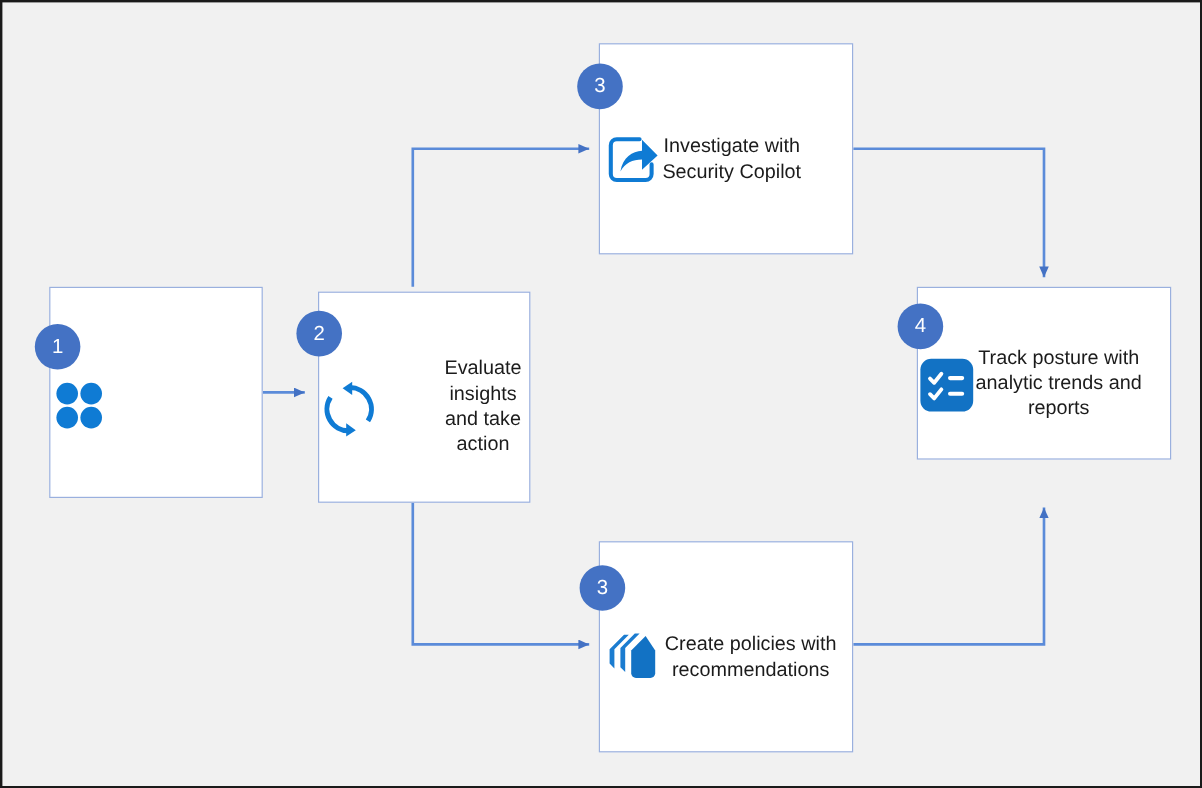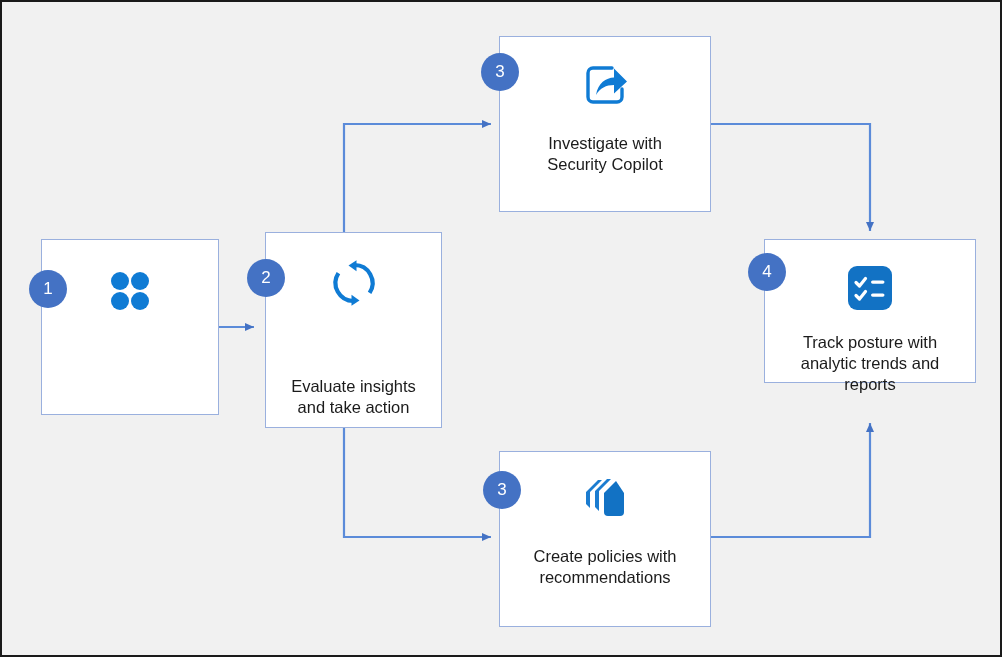--- a/index.html
+++ b/index.html
@@ -26,21 +26,21 @@
     width: 1002px;
     height: 657px;
     pointer-events: none;
   }
   .node {
     position: absolute;
     background: #ffffff;
     border: 1px solid #9ab0de;
     box-sizing: border-box;
     display: flex;
-    flex-direction: column;
+    flex-direction: row;
     align-items: center;
     justify-content: flex-start;
   }
   .node-icon {
     display: block;
   }
   .node-label {
     color: #1b1b1b;
     font-size: 16.5px;
     line-height: 21px;
@@ -57,21 +57,21 @@
     color: #ffffff;
     font-size: 17px;
     line-height: 38px;
     text-align: center;
     font-weight: 400;
     z-index: 5;
   }
 
   
   #node-1 { left: 39px;  top: 237px; width: 178px; height: 176px; }
-  #node-2 { left: 263px; top: 230px; width: 177px; height: 196px; gap: 48px; }
+  #node-2 { left: 263px; top: 241px; width: 177px; height: 176px; gap: 48px; }
   #node-3 { left: 497px; top: 34px;  width: 212px; height: 176px; }
   #node-4 { left: 497px; top: 449px; width: 212px; height: 176px; }
   #node-5 { left: 762px; top: 237px; width: 212px; height: 144px; }
 
   #node-1 .node-icon { margin-top: 27px; }
   #node-1 .node-label { margin-top: 14px; }
   #node-2 .node-icon { margin-top: 25px; }
   #node-2 .node-label { margin-top: 16px; }
   #node-3 .node-icon { margin-top: 22px; }
   #node-3 .node-label { margin-top: 18px; }

